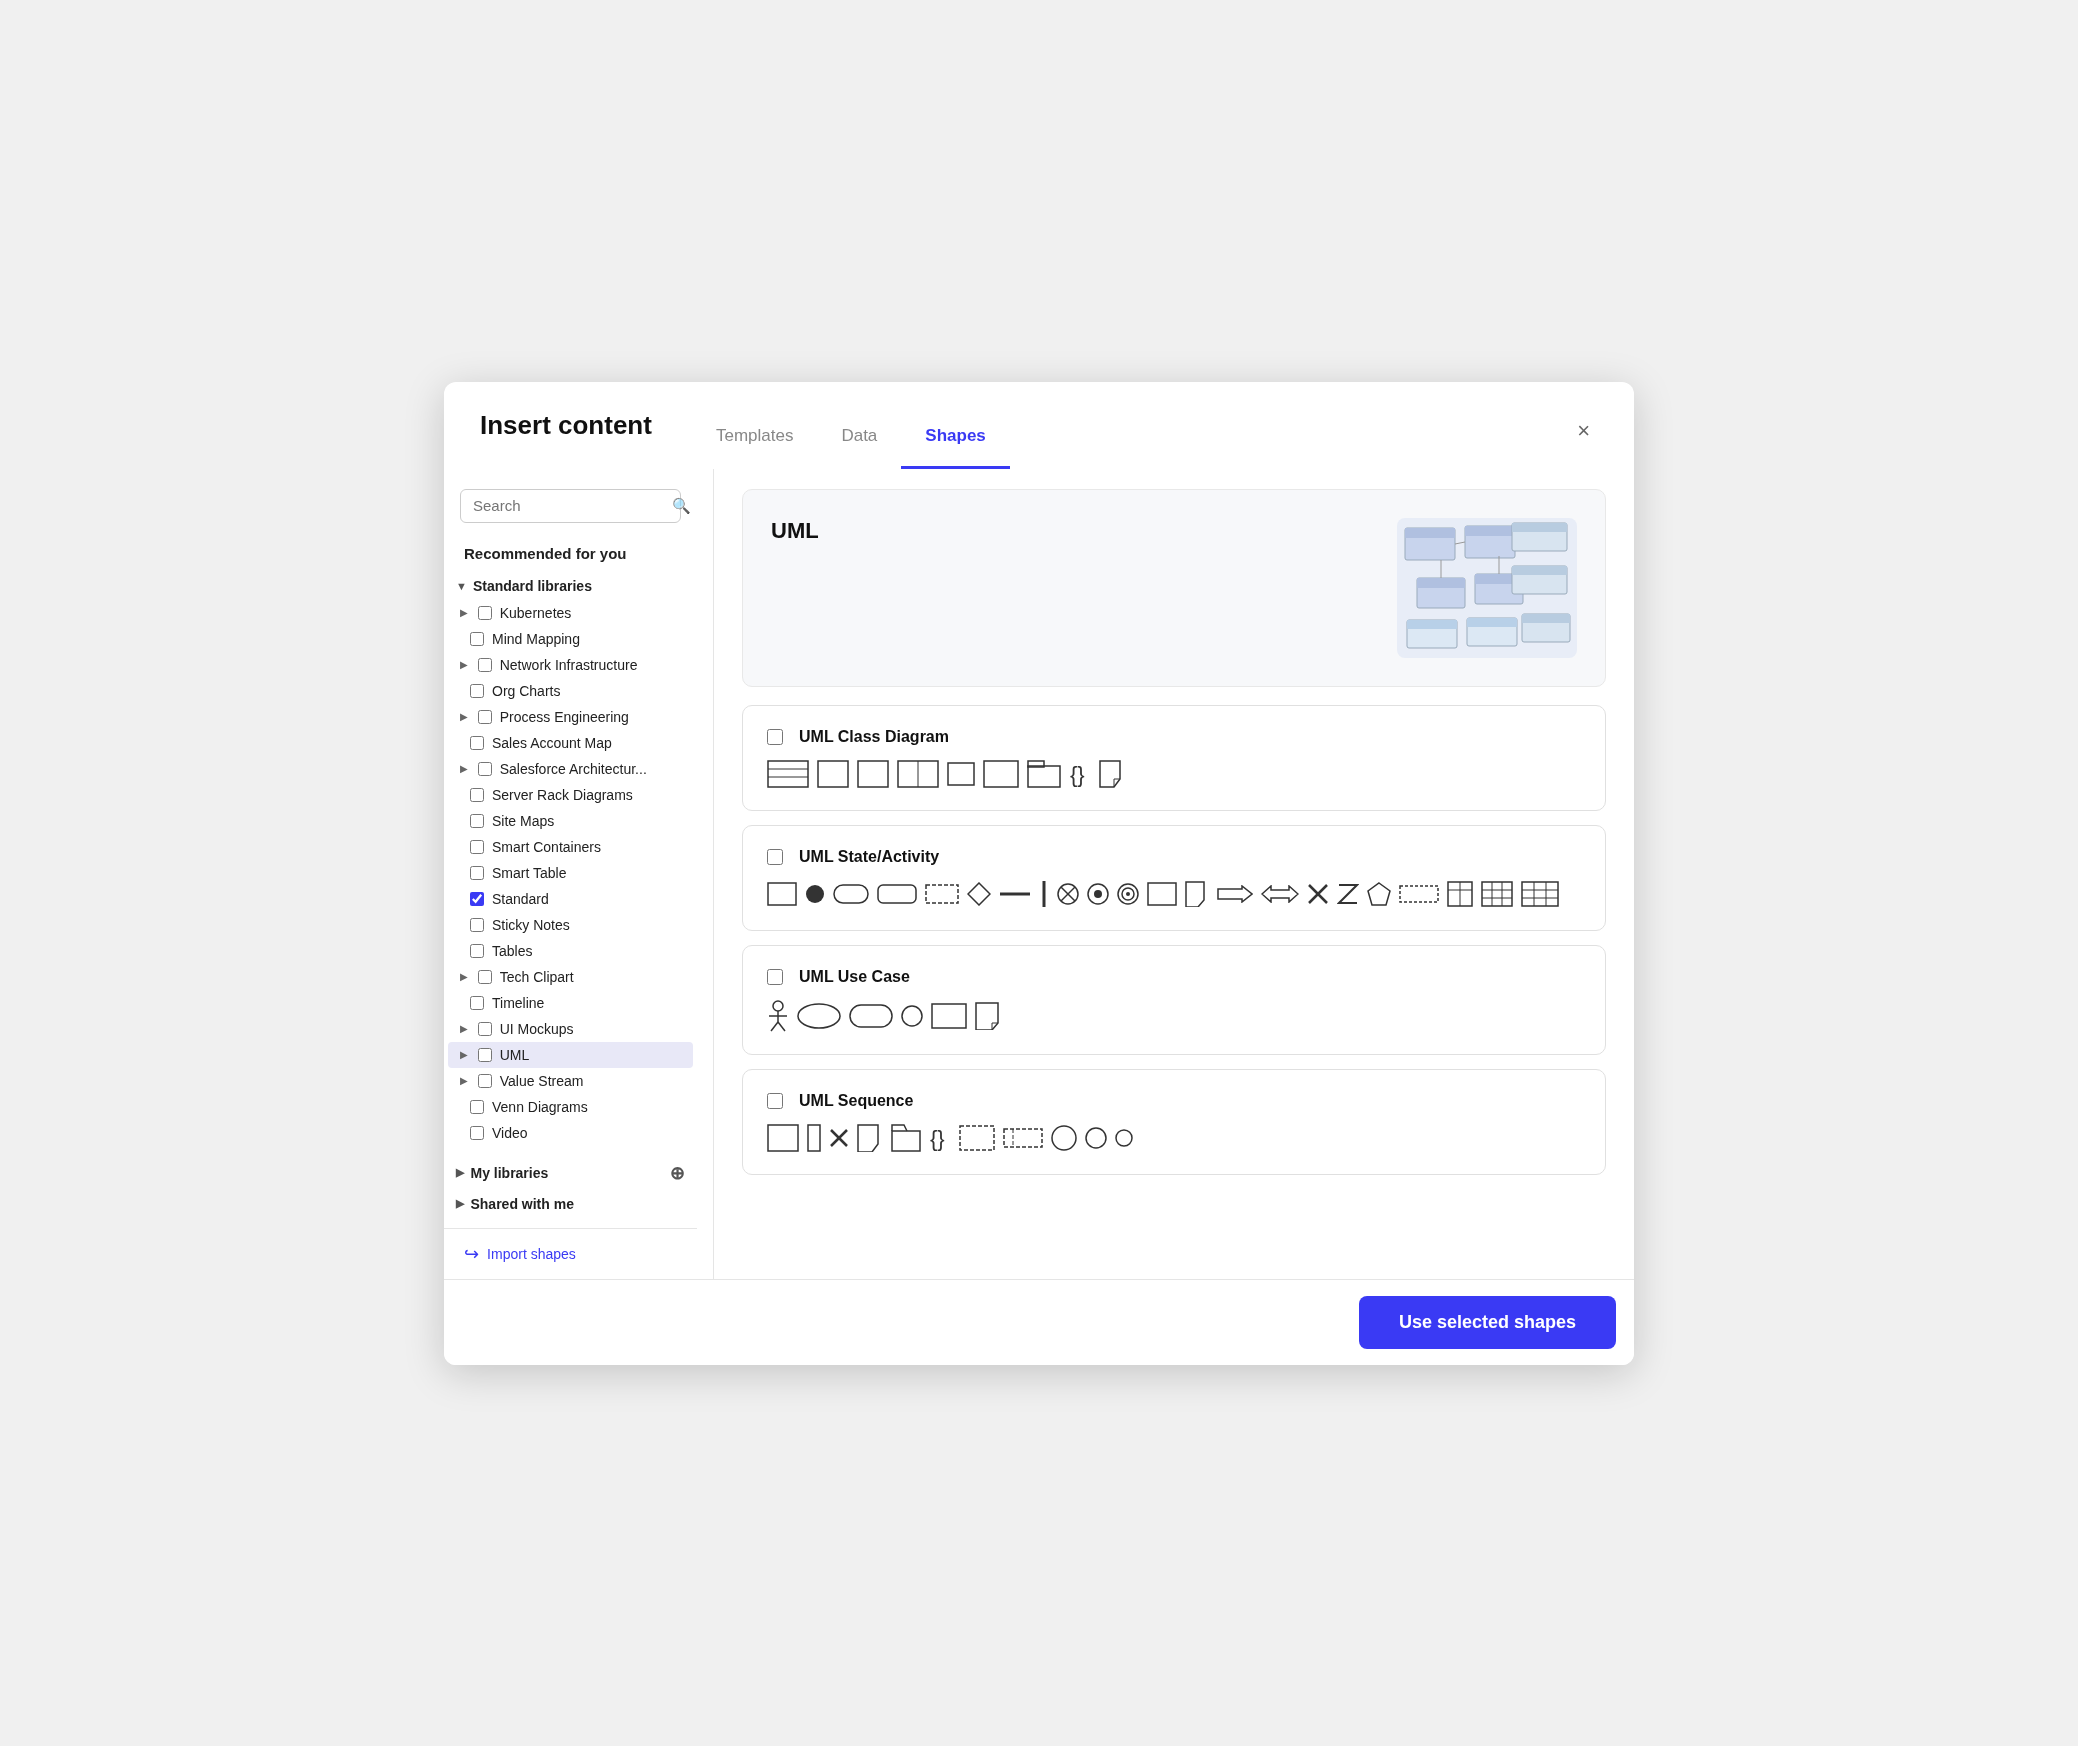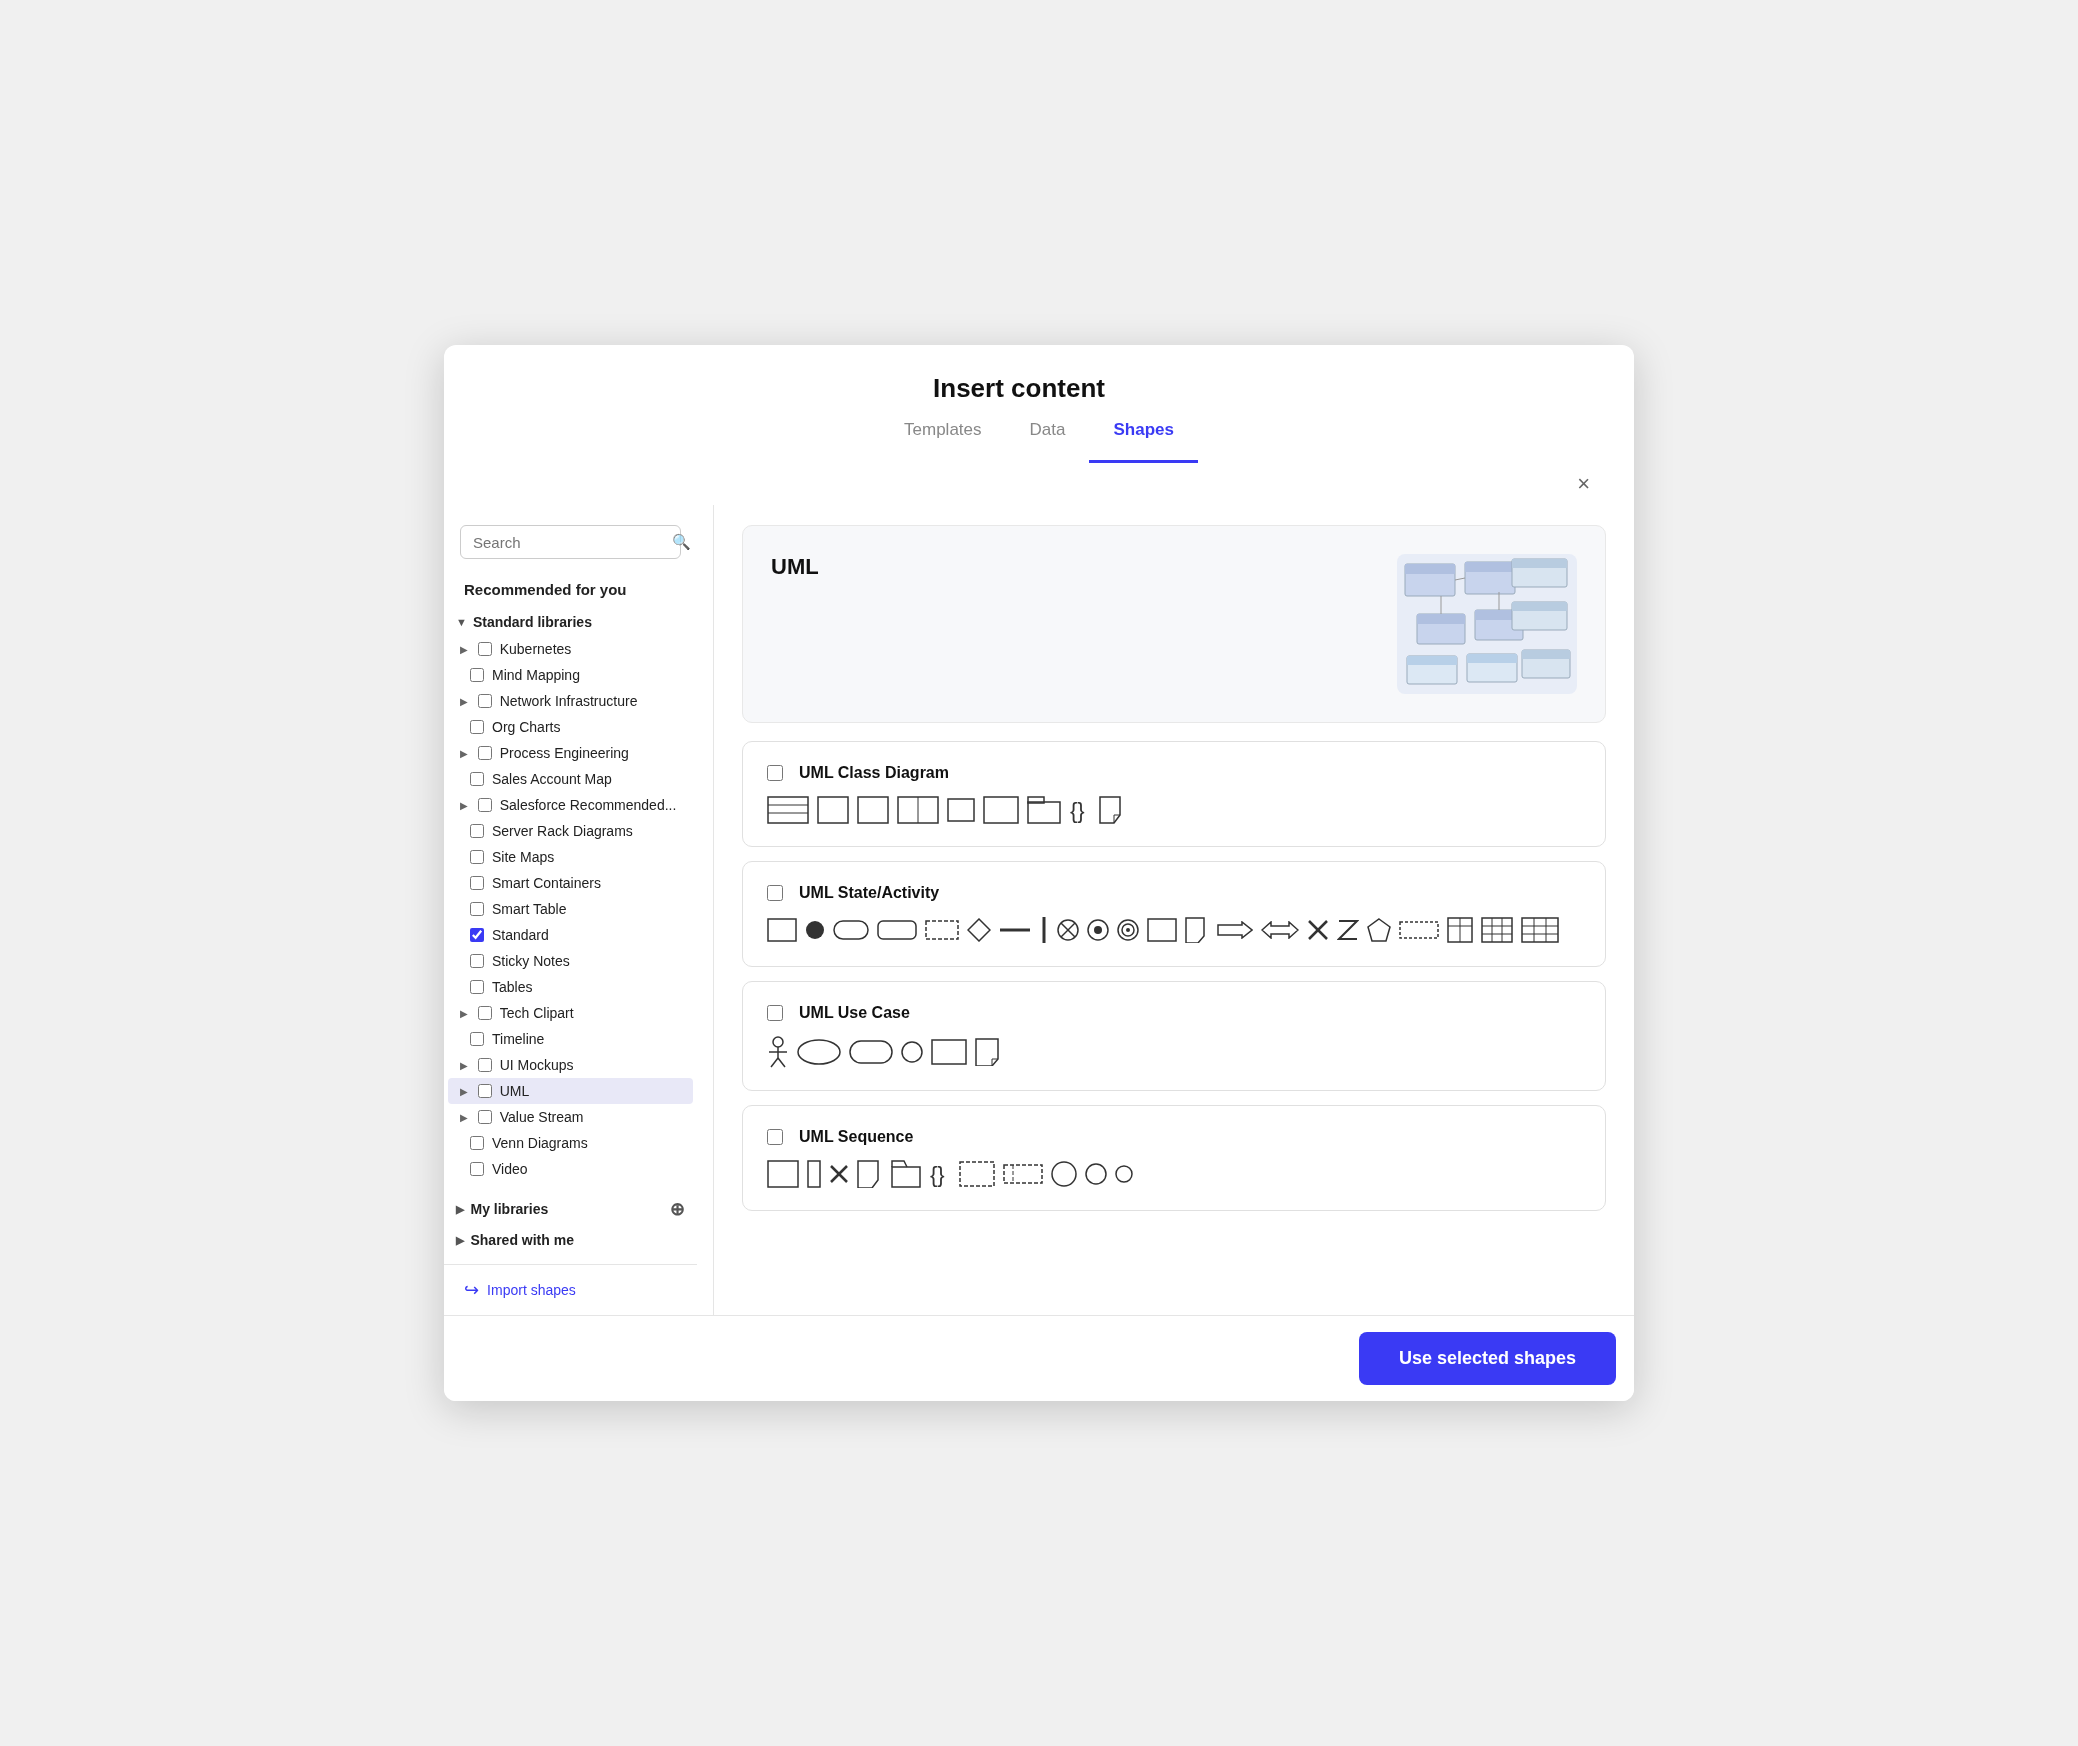--- a/index.html
+++ b/index.html
@@ -1,18 +1,18 @@
 <!DOCTYPE html>
 <html><head>
   <meta charset="utf-8">
   <style>
     * { box-sizing: border-box; margin: 0; padding: 0; }
     body { font-family: -apple-system, BlinkMacSystemFont, 'Segoe UI', Arial, sans-serif; background: #f0f0f0; display: flex; justify-content: center; align-items: center; min-height: 100vh; }
     .modal { width: 1190px; background: #fff; border-radius: 12px; box-shadow: 0 8px 40px rgba(0,0,0,0.18); overflow: hidden; display: flex; flex-direction: column; }
-    .modal-header { display: flex; align-items: center; padding: 28px 36px 0 36px; border-bottom: none; flex-direction: column; }
+    .modal-header { display: flex; align-items: flex-start; padding: 28px 36px 0 36px; border-bottom: none; }
     .modal-title { font-size: 26px; font-weight: 700; color: #111; flex: 0 0 auto; margin-right: 40px; }
     .tab-bar { display: flex; gap: 0; flex: 1; }
     .tab { padding: 16px 24px 20px; font-size: 17px; color: #888; cursor: pointer; border-bottom: 3px solid transparent; text-decoration: none; }
     .tab.active { color: #3a3af4; border-bottom: 3px solid #3a3af4; font-weight: 600; }
     .close-btn { margin-left: auto; background: none; border: none; cursor: pointer; font-size: 22px; color: #666; padding: 8px; }
     .modal-body { display: flex; flex: 1; min-height: 0; }
     .sidebar { width: 270px; min-width: 270px; border-right: 1px solid #e5e5e5; padding: 20px 16px 0 0; display: flex; flex-direction: column; overflow: hidden; }
     .search-bar { margin: 0 16px 16px; display: flex; align-items: center; border: 1.5px solid #ccc; border-radius: 6px; padding: 7px 12px; background: #fff; }
     .search-bar input { border: none; outline: none; flex: 1; font-size: 15px; color: #333; background: transparent; }
     .search-icon-wrap { color: #888; font-size: 15px; }
@@ -102,21 +102,21 @@
           <input type="checkbox" style="">
           <span>Process Engineering</span>
         </div>
         <div class="sidebar-item">
           <input type="checkbox" style="">
           <span>Sales Account Map</span>
         </div>
         <div class="sidebar-item expandable">
           <span class="chevron-sm">▶</span>
           <input type="checkbox" style="">
-          <span>Salesforce Recommended...</span>
+          <span>Salesforce Architectur...</span>
         </div>
         <div class="sidebar-item">
           <input type="checkbox" style="">
           <span>Server Rack Diagrams</span>
         </div>
         <div class="sidebar-item">
           <input type="checkbox" style="">
           <span>Site Maps</span>
         </div>
         <div class="sidebar-item">

